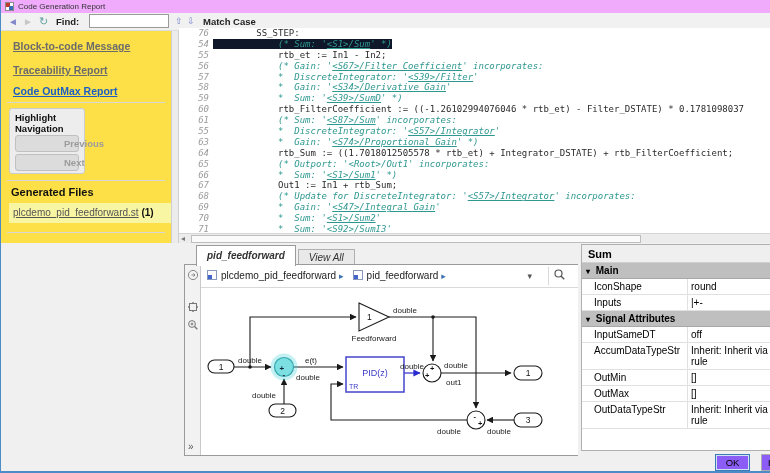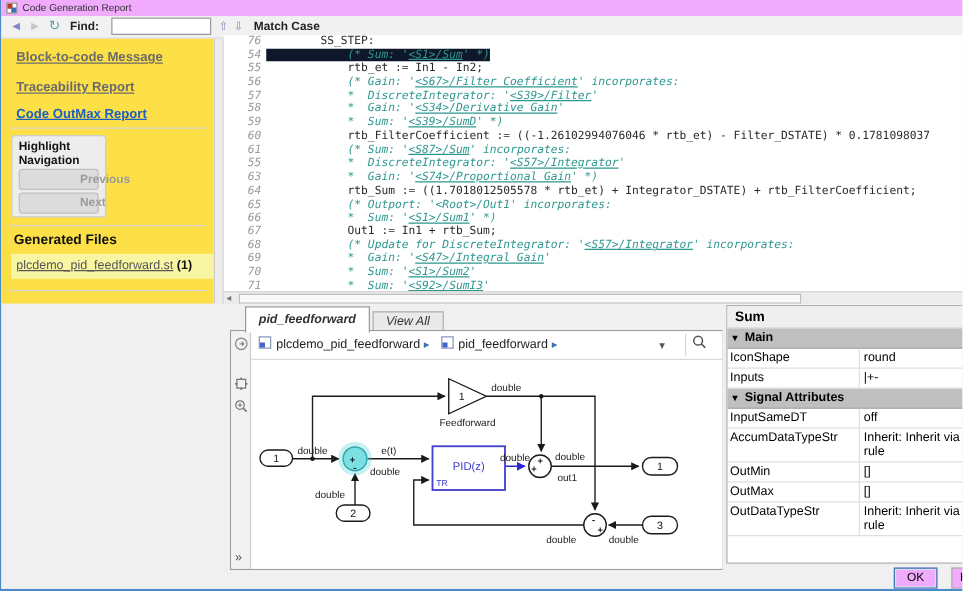--- a/index.html
+++ b/index.html
@@ -73,24 +73,24 @@
   #crumbdrop{position:absolute;right:46px;top:6px;font-size:9px;color:#555;cursor:pointer;}
   #searchbox{position:absolute;right:8px;top:2px;width:22px;height:18px;border-left:1px solid #d9d9d9;text-align:center;cursor:pointer;}
   
   #canvas{position:absolute;left:16px;top:23px;width:377px;height:167px;background:#fff;}
   
   #proppanel{position:absolute;left:580px;top:1px;width:230px;height:207px;background:#fff;border:1px solid #b0b0b0;}
   #proptitle{height:18px;line-height:18px;padding-left:6px;font-size:11px;font-weight:bold;background:#efefef;border-bottom:1px solid #d0d0d0;}
   .psec{height:16px;line-height:16px;background:#bfbfbf;border-bottom:1px solid #a8a8a8;font-size:10px;font-weight:bold;padding-left:4px;}
   .psec .tri{font-size:8px;margin-right:3px;}
   .prow{display:flex;border-bottom:1px solid #e0e0e0;font-size:10px;}
-  .plabel{width:106px;padding:2px 2px 2px 2px;border-right:1px solid #e0e0e0;flex:none;}
+  .plabel{width:106px;padding:2px 2px 2px 12px;border-right:1px solid #e0e0e0;flex:none;}
   .pvalue{flex:1;padding:2px 3px;}
   
-  .fbtn{position:absolute;height:17px;font-size:9.5px;text-align:center;line-height:15px;background:#f0abfc;border:1px solid #adadad;cursor:pointer;}
+  .fbtn{position:absolute;height:17px;font-size:9.5px;text-align:center;line-height:15px;background:#8b5cf6;border:1px solid #adadad;cursor:pointer;}
   #okbtn{left:714px;top:211px;width:35px;border:1px solid #3d7ab5;box-shadow:0 0 0 1px #cfe3f5 inset;}
   #helpbtn{left:760px;top:211px;width:36px;padding-left:6px;text-align:left;}
   svg text{font-family:"Liberation Sans",sans-serif;}
 </style>
 </head>
 <body>
 
 <div id="app">
 
   <div id="titlebar">

